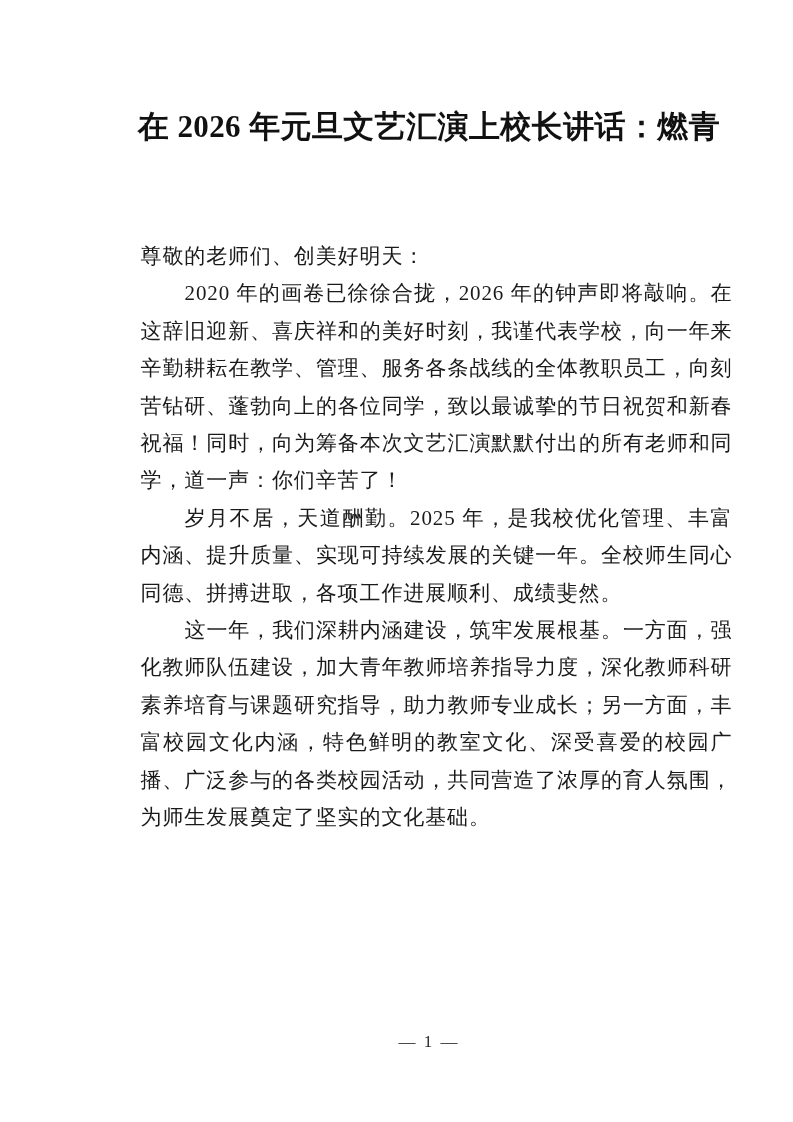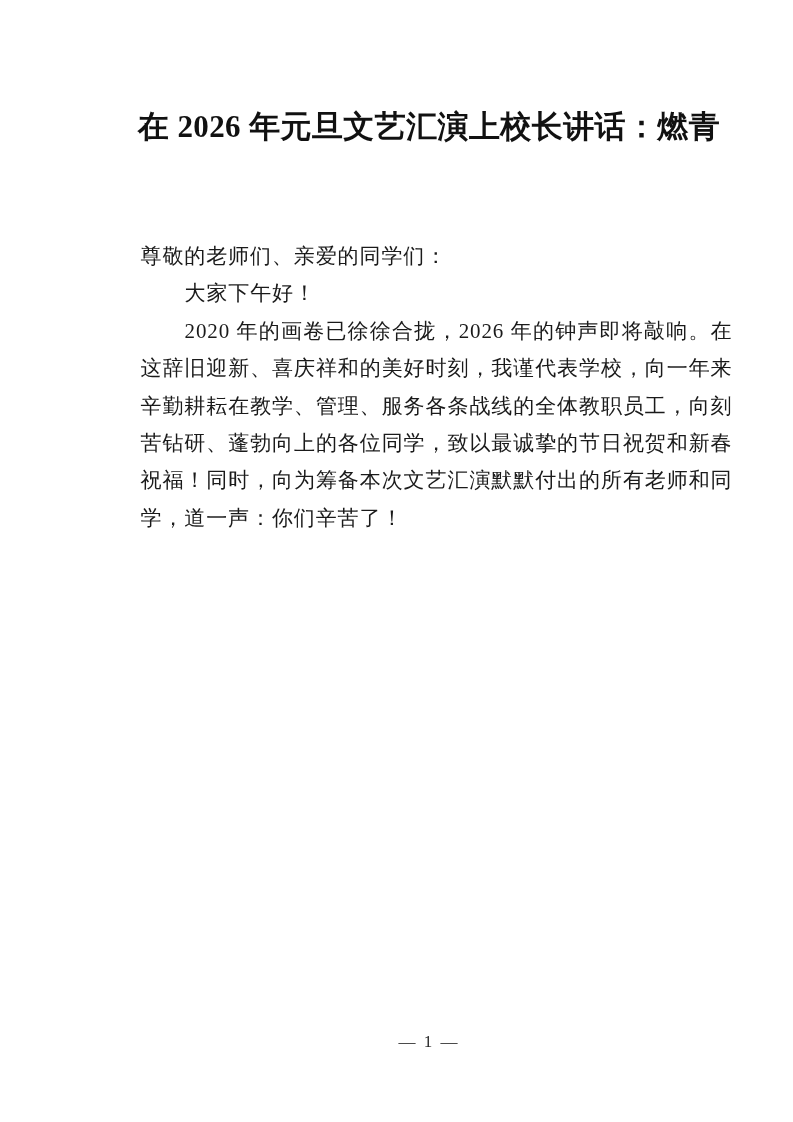--- a/index.html
+++ b/index.html
@@ -72,26 +72,27 @@
 <body>
 
 <div class="page">
 
   <div class="doc-title">
     <div>在 2026 年元旦文艺汇演上校长讲话：燃青</div>
   </div>
 
   <div class="body-block">
 
-    <p class="para">尊敬的老师们、亲爱的同学们：</p>
+    <p class="para">尊敬的老师们、创美好明天：</p>
 
-    <p class="para indent">大家下午好！</p>
 
     <p class="para indent">2020 年的画卷已徐徐合拢，2026 年的钟声即将敲响。在这辞旧迎新、喜庆祥和的美好时刻，我谨代表学校，向一年来辛勤耕耘在教学、管理、服务各条战线的全体教职员工，向刻苦钻研、蓬勃向上的各位同学，致以最诚挚的节日祝贺和新春祝福！同时，向为筹备本次文艺汇演默默付出的所有老师和同学，道一声：你们辛苦了！</p>
 
+    <p class="para indent">岁月不居，天道酬勤。2025 年，是我校优化管理、丰富内涵、提升质量、实现可持续发展的关键一年。全校师生同心同德、拼搏进取，各项工作进展顺利、成绩斐然。</p>
 
+    <p class="para indent">这一年，我们深耕内涵建设，筑牢发展根基。一方面，强化教师队伍建设，加大青年教师培养指导力度，深化教师科研素养培育与课题研究指导，助力教师专业成长；另一方面，丰富校园文化内涵，特色鲜明的教室文化、深受喜爱的校园广播、广泛参与的各类校园活动，共同营造了浓厚的育人氛围，为师生发展奠定了坚实的文化基础。</p>
 
 
   </div>
 
   <div class="footer">— 1 —</div>
 
 </div>
 
 </body></html>

